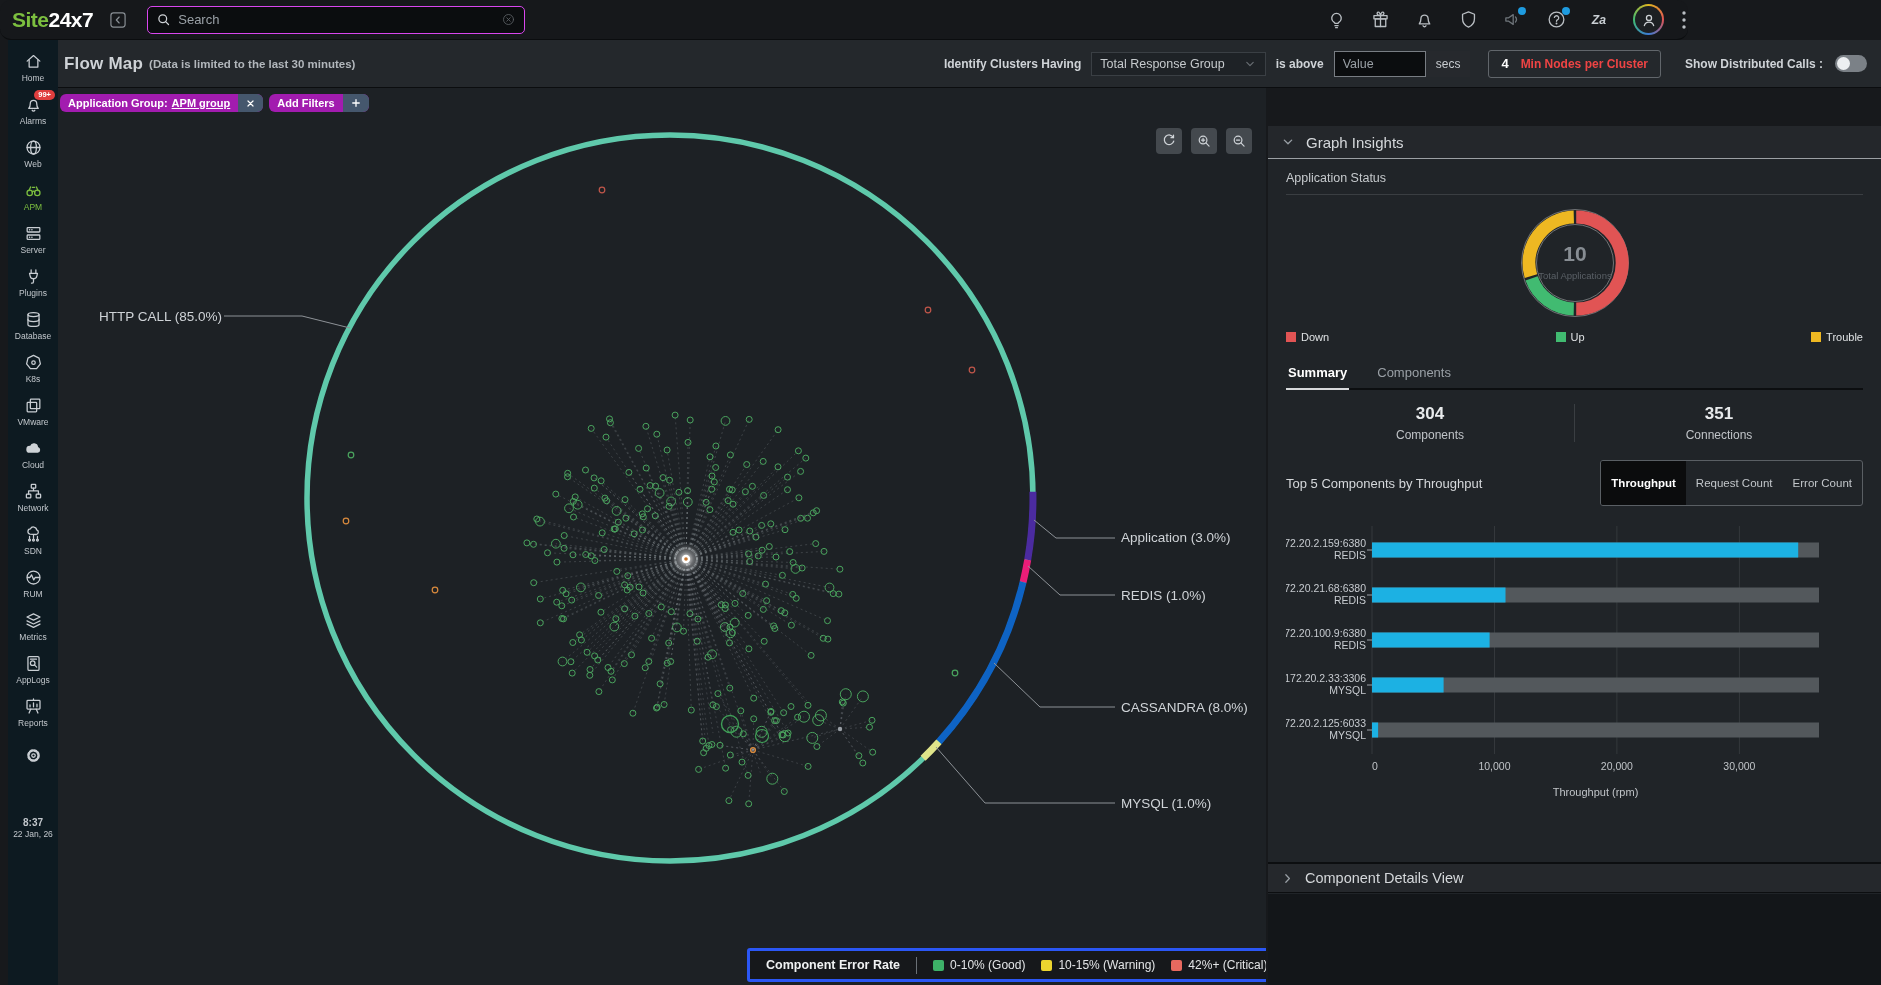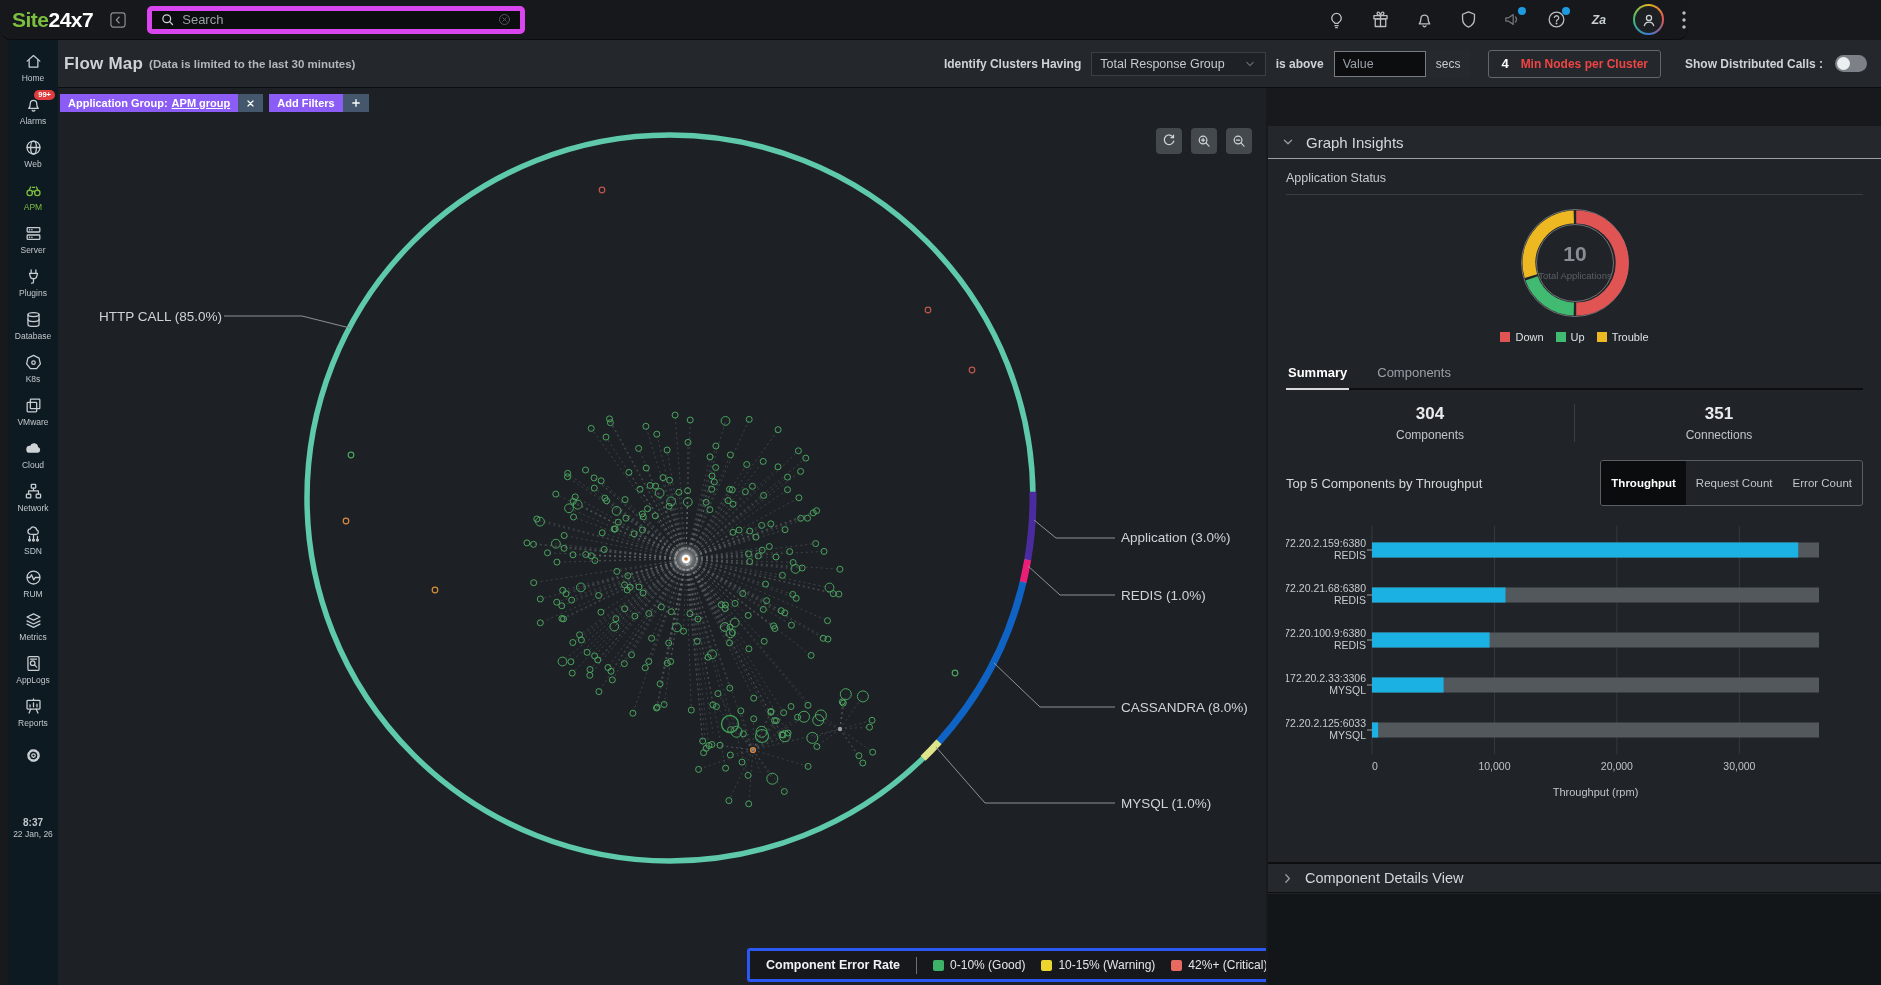--- a/index.html
+++ b/index.html
@@ -3,21 +3,21 @@
 <meta charset="utf-8">
 <style>
   * { margin:0; padding:0; box-sizing:border-box; }
   html,body { width:1881px; height:985px; background:#17191c; font-family:"Liberation Sans", sans-serif; overflow:hidden; position:relative; color:#d5d8db; }
 
   
   #topbar { position:absolute; left:0; top:0; width:1688px; height:40px; background:#16181b; display:flex; align-items:center; border-bottom:1px solid #0b0d0f; z-index:5;border-radius:11px; }
   .logo { margin-left:12px; font-size:21px; font-weight:bold; letter-spacing:-0.5px; white-space:nowrap; }
   .logo .p1 { color:#7cbf3f; } .logo .p2 { color:#ffffff; }
   .collapse-btn { margin-left:14px; width:22px; height:22px; display:flex; align-items:center; justify-content:center; border-radius:4px; cursor:pointer; }
-  .searchbox { margin-left:18px; width:378px; height:28px; background:#0b0d0f; border:5px solid #d946ef; border-radius:5px; display:flex; align-items:center; padding:0 8px; }
+  .searchbox { margin-left:18px; width:378px; height:28px; background:#0b0d0f; border:1px solid #d946ef; border-radius:5px; display:flex; align-items:center; padding:0 8px; }
   .searchbox input { flex:1; background:transparent; border:none; outline:none; color:#cfd3d7; font-size:13px; margin-left:7px; font-family:"Liberation Sans",sans-serif; }
   .searchbox input::placeholder { color:#9aa0a6; }
   #topbar-right { margin-left:auto; display:flex; align-items:center; gap:22px; margin-right:0; }
   .tb-ic { position:relative; width:22px; height:22px; display:flex; align-items:center; justify-content:center; cursor:pointer; }
   .tb-ic .dot { position:absolute; top:-2px; right:-3px; width:8px; height:8px; border-radius:50%; background:#1e9be0; }
   .avatar-ring { width:31px; height:31px; border-radius:50%; padding:2px; background:conic-gradient(#e0b61f,#e15454,#3a7bd5,#41bb71,#e0b61f); display:flex; align-items:center; justify-content:center; cursor:pointer; }
   .avatar-inner { width:27px; height:27px; border-radius:50%; background:#1d2023; display:flex; align-items:center; justify-content:center; }
   .apps-edge { width:10px; height:24px; overflow:hidden; margin-right:0; }
 
   
@@ -43,21 +43,21 @@
   .ctl-secs { background:#26292d; display:flex; align-items:center; padding:0 10px; font-size:12px; color:#c8ccd0; }
   .minnodes { display:flex; align-items:center; border:1px solid #61666b; border-radius:3px; height:28px; margin-left:8px; cursor:pointer; }
   .minnodes .num { font-size:13px; font-weight:bold; color:#fff; padding:0 12px; }
   .minnodes .lbl { font-size:12px; font-weight:bold; color:#ef4444; padding-right:12px; white-space:nowrap; }
   .toggle { width:32px; height:17px; border-radius:9px; background:#7b8187; position:relative; cursor:pointer; margin-left:2px; }
   .toggle .knob { position:absolute; left:2px; top:2px; width:13px; height:13px; border-radius:50%; background:#eceff1; }
 
   
   #map-area { position:absolute; left:50px; top:88px; width:1216px; height:897px; background:#1d2125; overflow:hidden; }
   #chips { position:absolute; left:10px; top:6px; display:flex; gap:6px; z-index:3; }
-  .chip { display:flex; align-items:stretch; background:#8b5cf6; border-radius:0; overflow:hidden; font-size:11px; font-weight:bold; color:#fff; cursor:pointer; }
+  .chip { display:flex; align-items:stretch; background:#a21caf; border-radius:6px; overflow:hidden; font-size:11px; font-weight:bold; color:#fff; cursor:pointer; }
   .chip .body { display:flex; align-items:center; padding:3px 8px; gap:4px; }
   .chip .value { text-decoration:underline; }
   .chip .act { background:#45576d; display:flex; align-items:center; padding:0 7px; }
   #map-toolbar { position:absolute; top:40px; right:14px; display:flex; gap:9px; z-index:3; }
   .map-btn { width:26px; height:26px; border-radius:4px; background:#44494e; display:flex; align-items:center; justify-content:center; cursor:pointer; }
   #flowmap-svg { position:absolute; left:0; top:0; }
   #err-legend { position:absolute; left:697px; top:860px; height:34px; display:flex; align-items:center; gap:16px; border:3px solid #2b57f5; border-radius:3px; background:#16181b; padding:0 16px; z-index:3; }
   #err-legend .ttl { font-size:12.5px; font-weight:bold; color:#f0f2f3; white-space:nowrap; }
   #err-legend .sep { width:1px; height:17px; background:#6a7076; }
   .lg-item { display:flex; align-items:center; gap:6px; font-size:12px; color:#e3e5e7; white-space:nowrap; }
@@ -65,21 +65,21 @@
 
   
   #right-panel { position:absolute; left:1268px; top:88px; width:613px; height:897px; background:#202428; }
   .panel-gap { height:38px; background:#17191c; }
   .gi-header { height:33px; background:#24272b; border-bottom:1px solid #9ca0a4; display:flex; align-items:center; gap:10px; padding:0 12px; cursor:pointer; }
   .gi-title { font-size:15px; color:#d5d8db; }
   .gi-body { padding:0 18px; }
   .app-status-lbl { font-size:12.5px; color:#c6cacd; padding-top:12px; }
   .thin-div { height:1px; background:#3a3e42; margin-top:9px; }
   #donut-wrap { display:flex; justify-content:center; margin-top:6px; }
-  #donut-legend { display:flex; justify-content:center; gap:12px; margin-top:2px; }
+  #donut-legend { display:flex; justify-content:space-between; gap:12px; margin-top:2px; }
   .dlg { display:flex; align-items:center; gap:5px; font-size:11px; color:#dfe2e4; }
   .dlg .sw { width:10px; height:10px; }
   #tabs { display:flex; gap:26px; border-bottom:2px solid #0c0e10; margin-top:16px; }
   .tab { font-size:13px; padding:6px 2px 8px; color:#9aa0a6; cursor:pointer; position:relative; }
   .tab.active { color:#fff; font-weight:bold; }
   .tab.active::after { content:""; position:absolute; left:0; right:0; bottom:-2px; height:2px; background:#d7d9db; }
   #stats { display:flex; padding:14px 0 16px; }
   .stat { flex:1; text-align:center; }
   .stat .num { font-size:17px; font-weight:bold; color:#e8eaec; }
   .stat .lbl { font-size:12px; color:#c0c4c8; margin-top:4px; }

